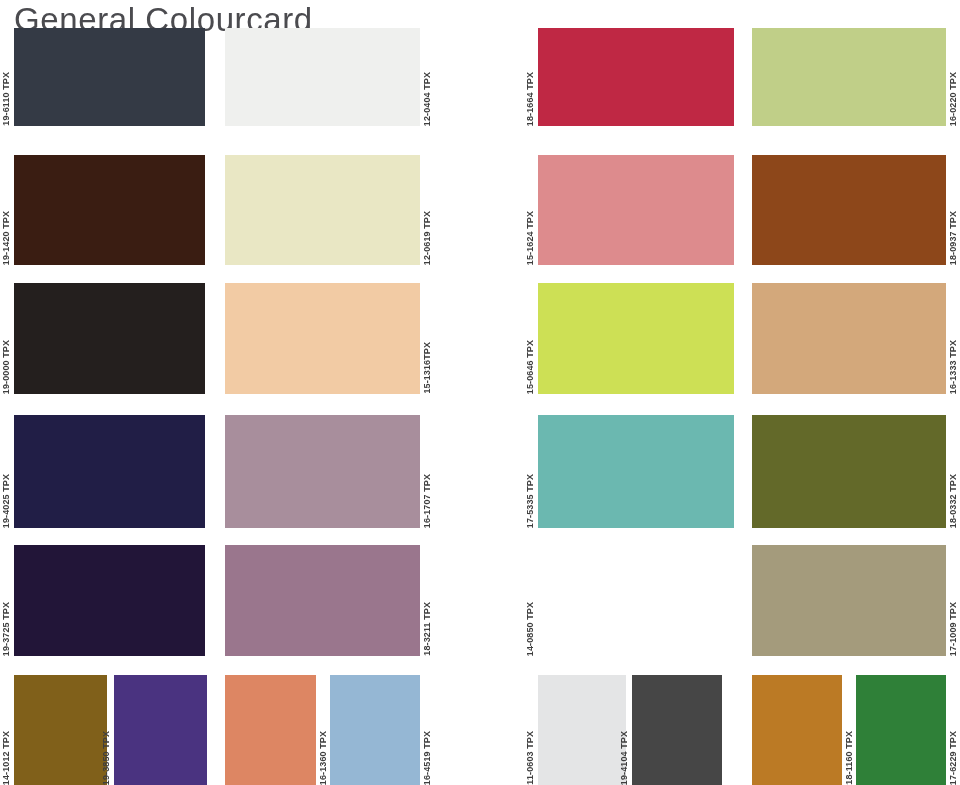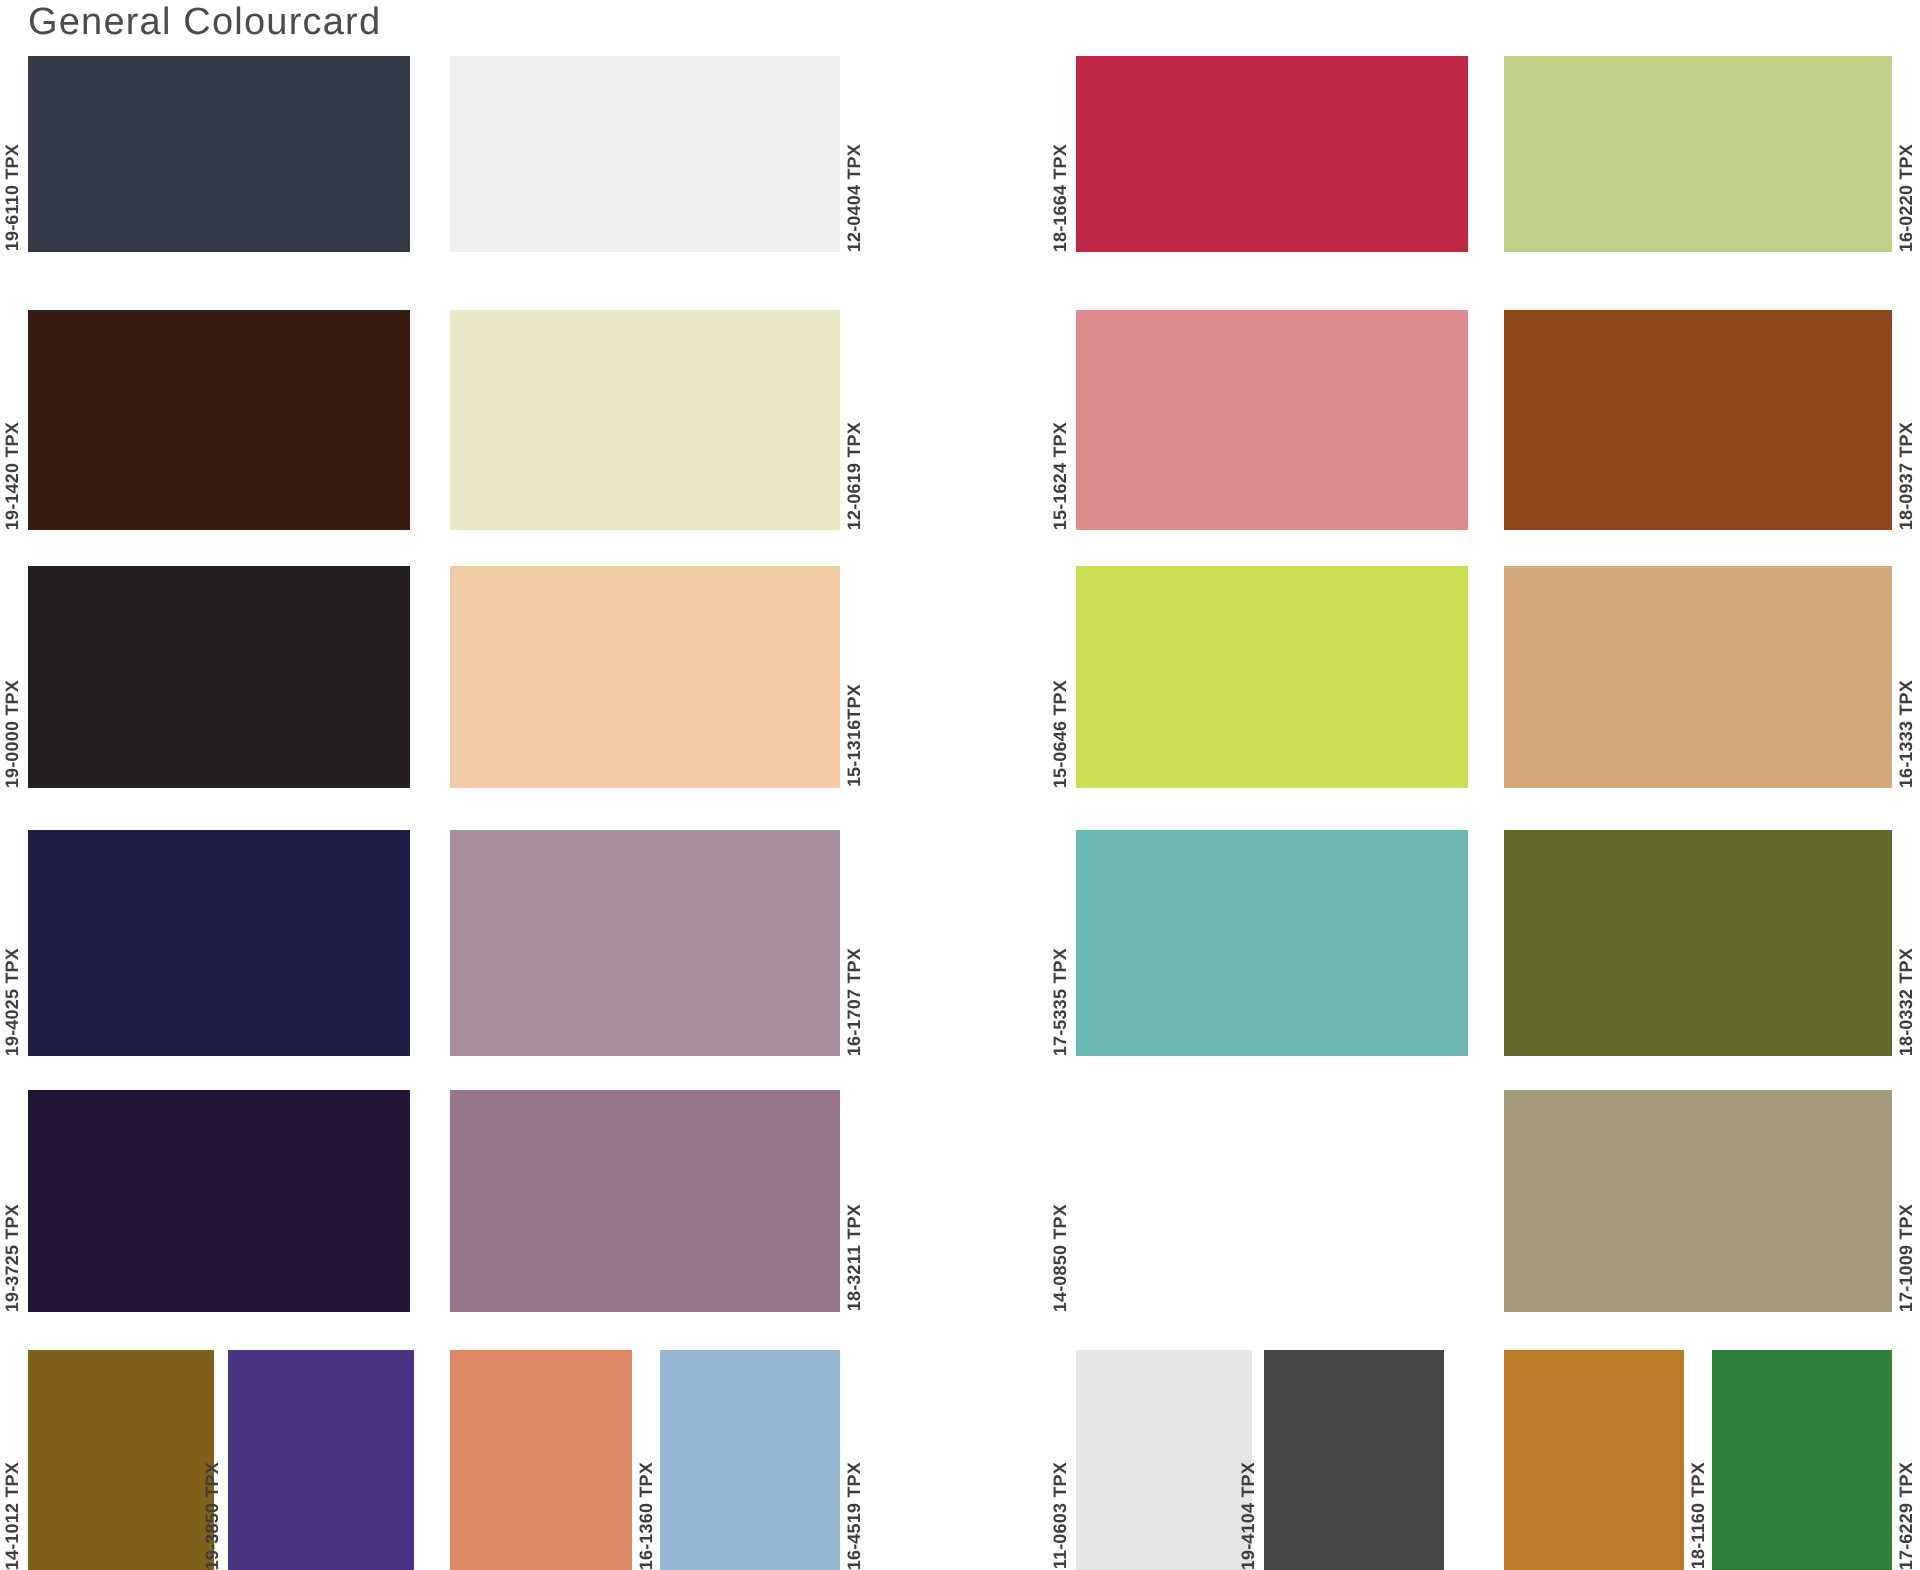--- a/index.html
+++ b/index.html
@@ -18,21 +18,21 @@
     height: 785px;
     background: #ffffff;
   }
 
   
   #title {
     position: absolute;
     left: 14px;
     top: 1px;
     font-family: "Liberation Sans", sans-serif;
-    font-size: 19px;
+    font-size: 33px;
     font-weight: 300;
     letter-spacing: 0.6px;
     color: #4b4b4f;
     white-space: nowrap;
   }
 
   
   .cell {
     position: absolute;
   }

